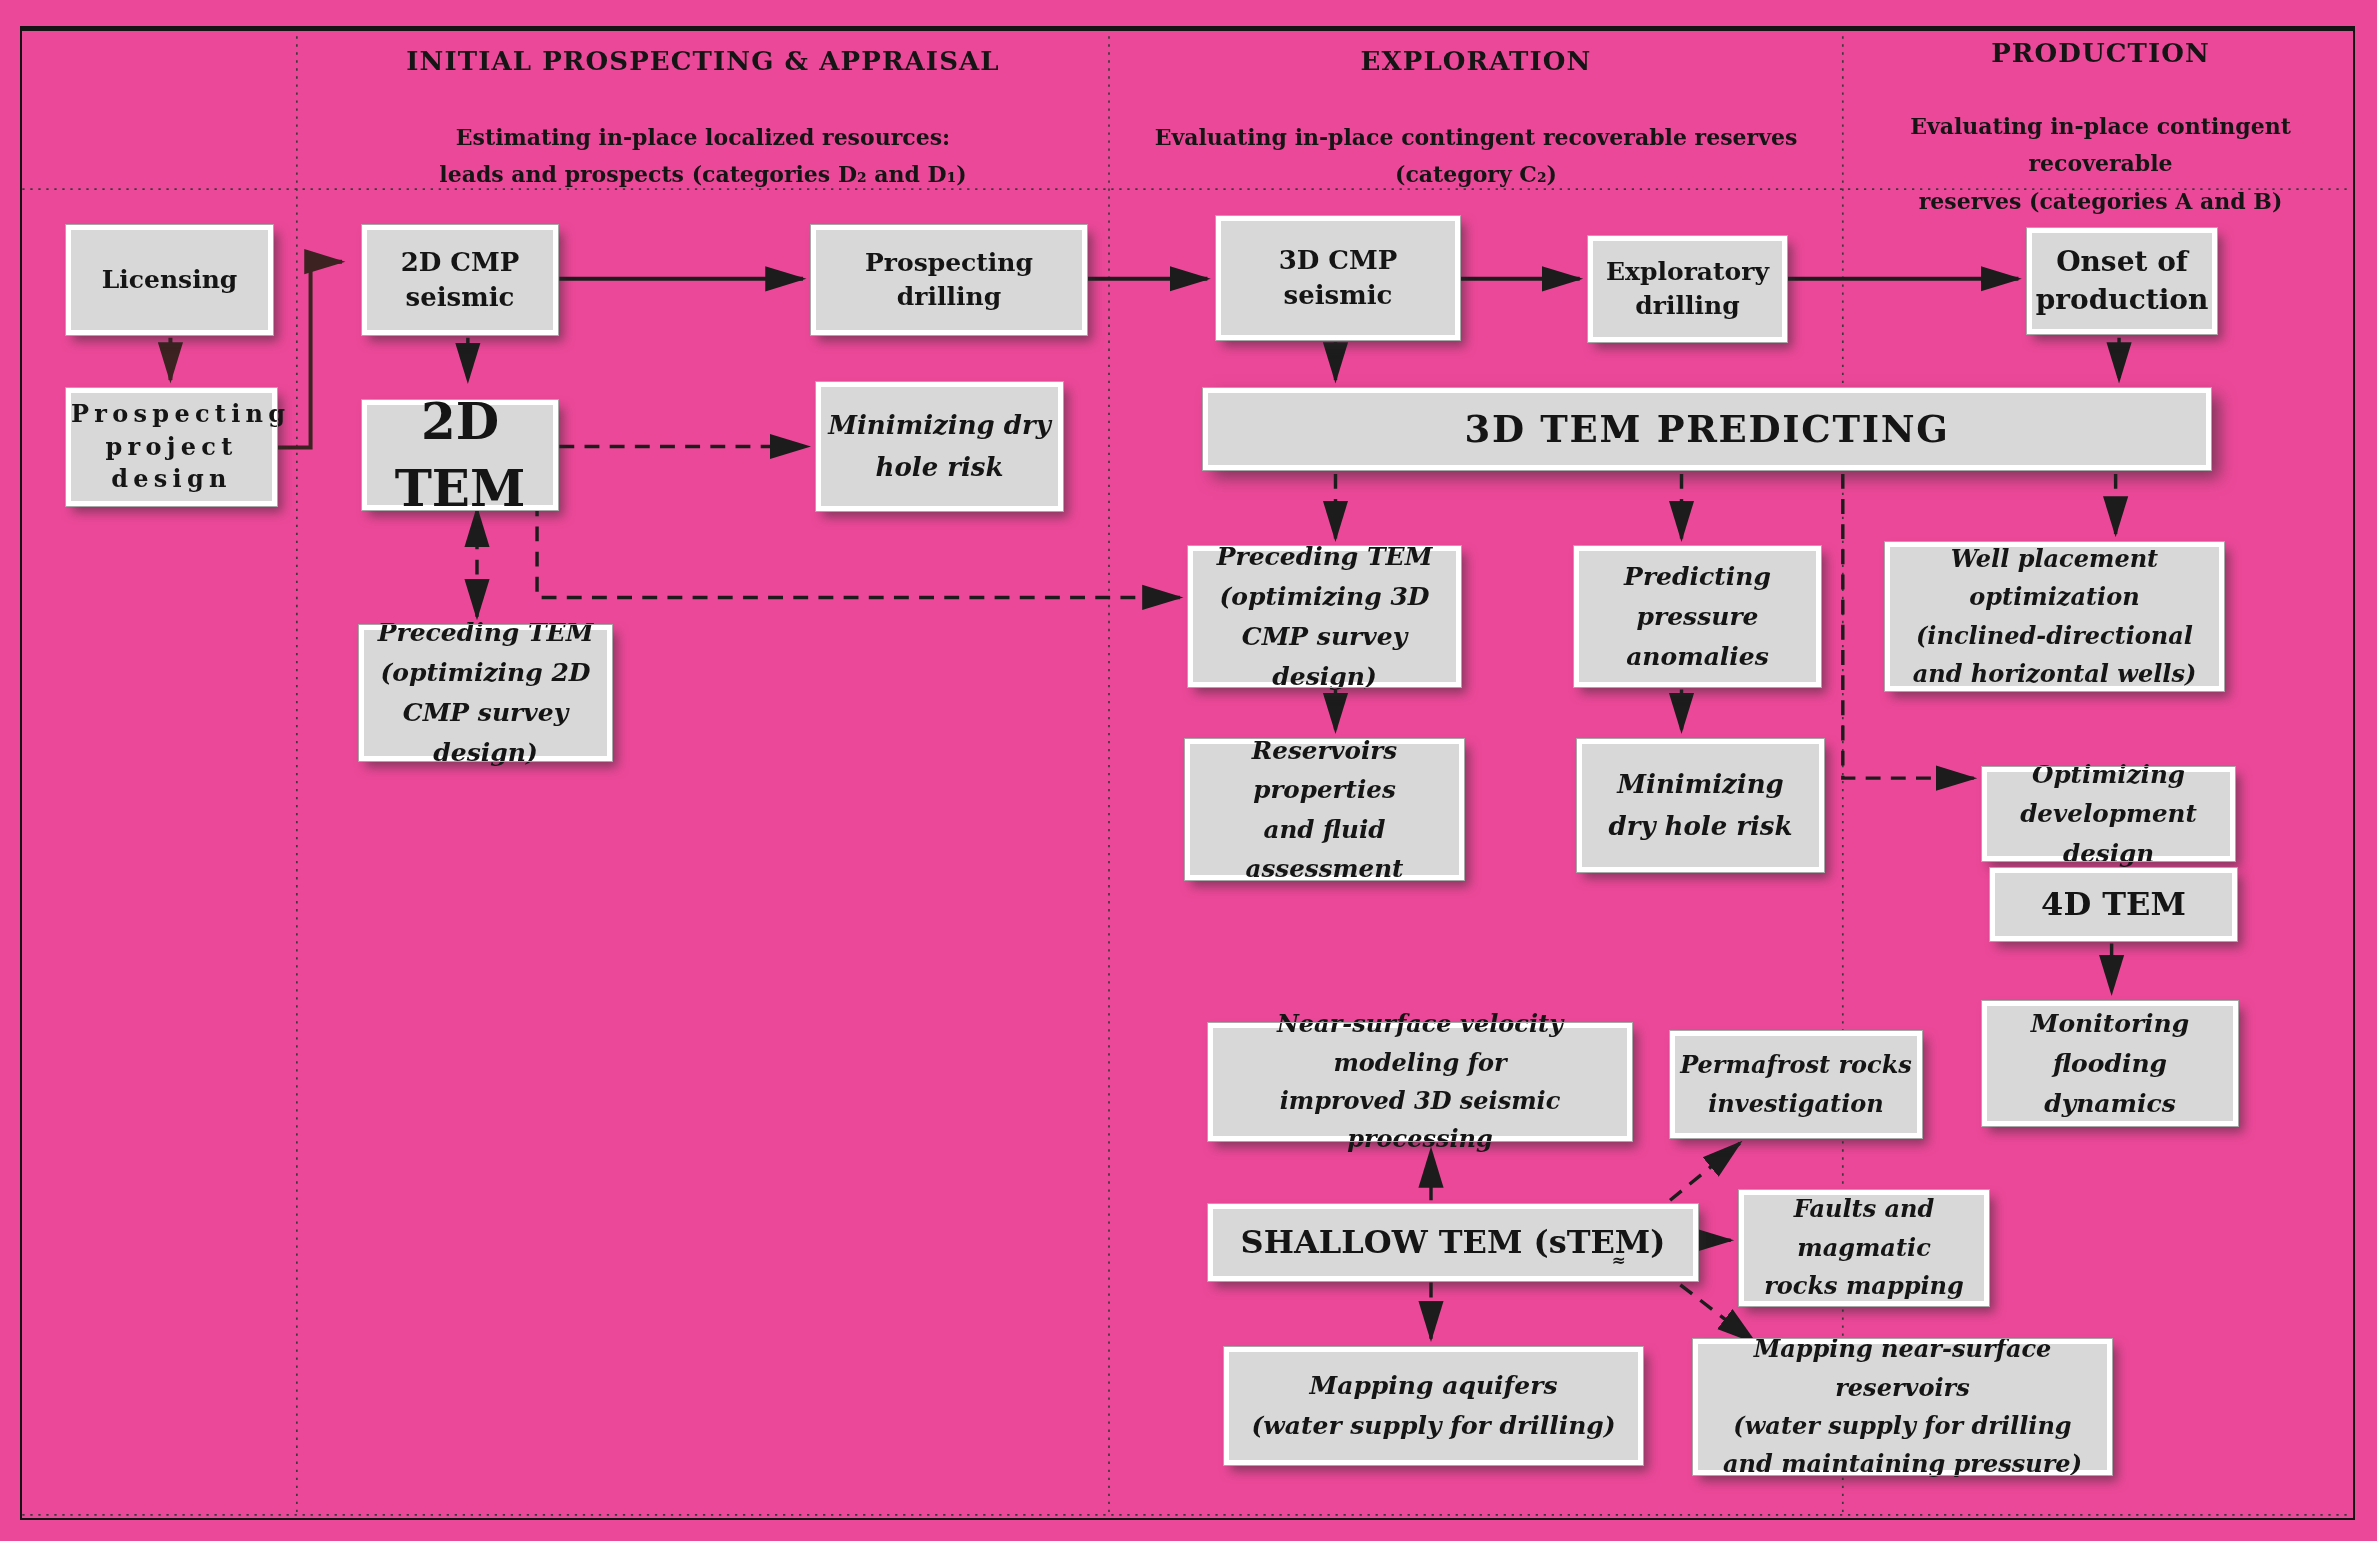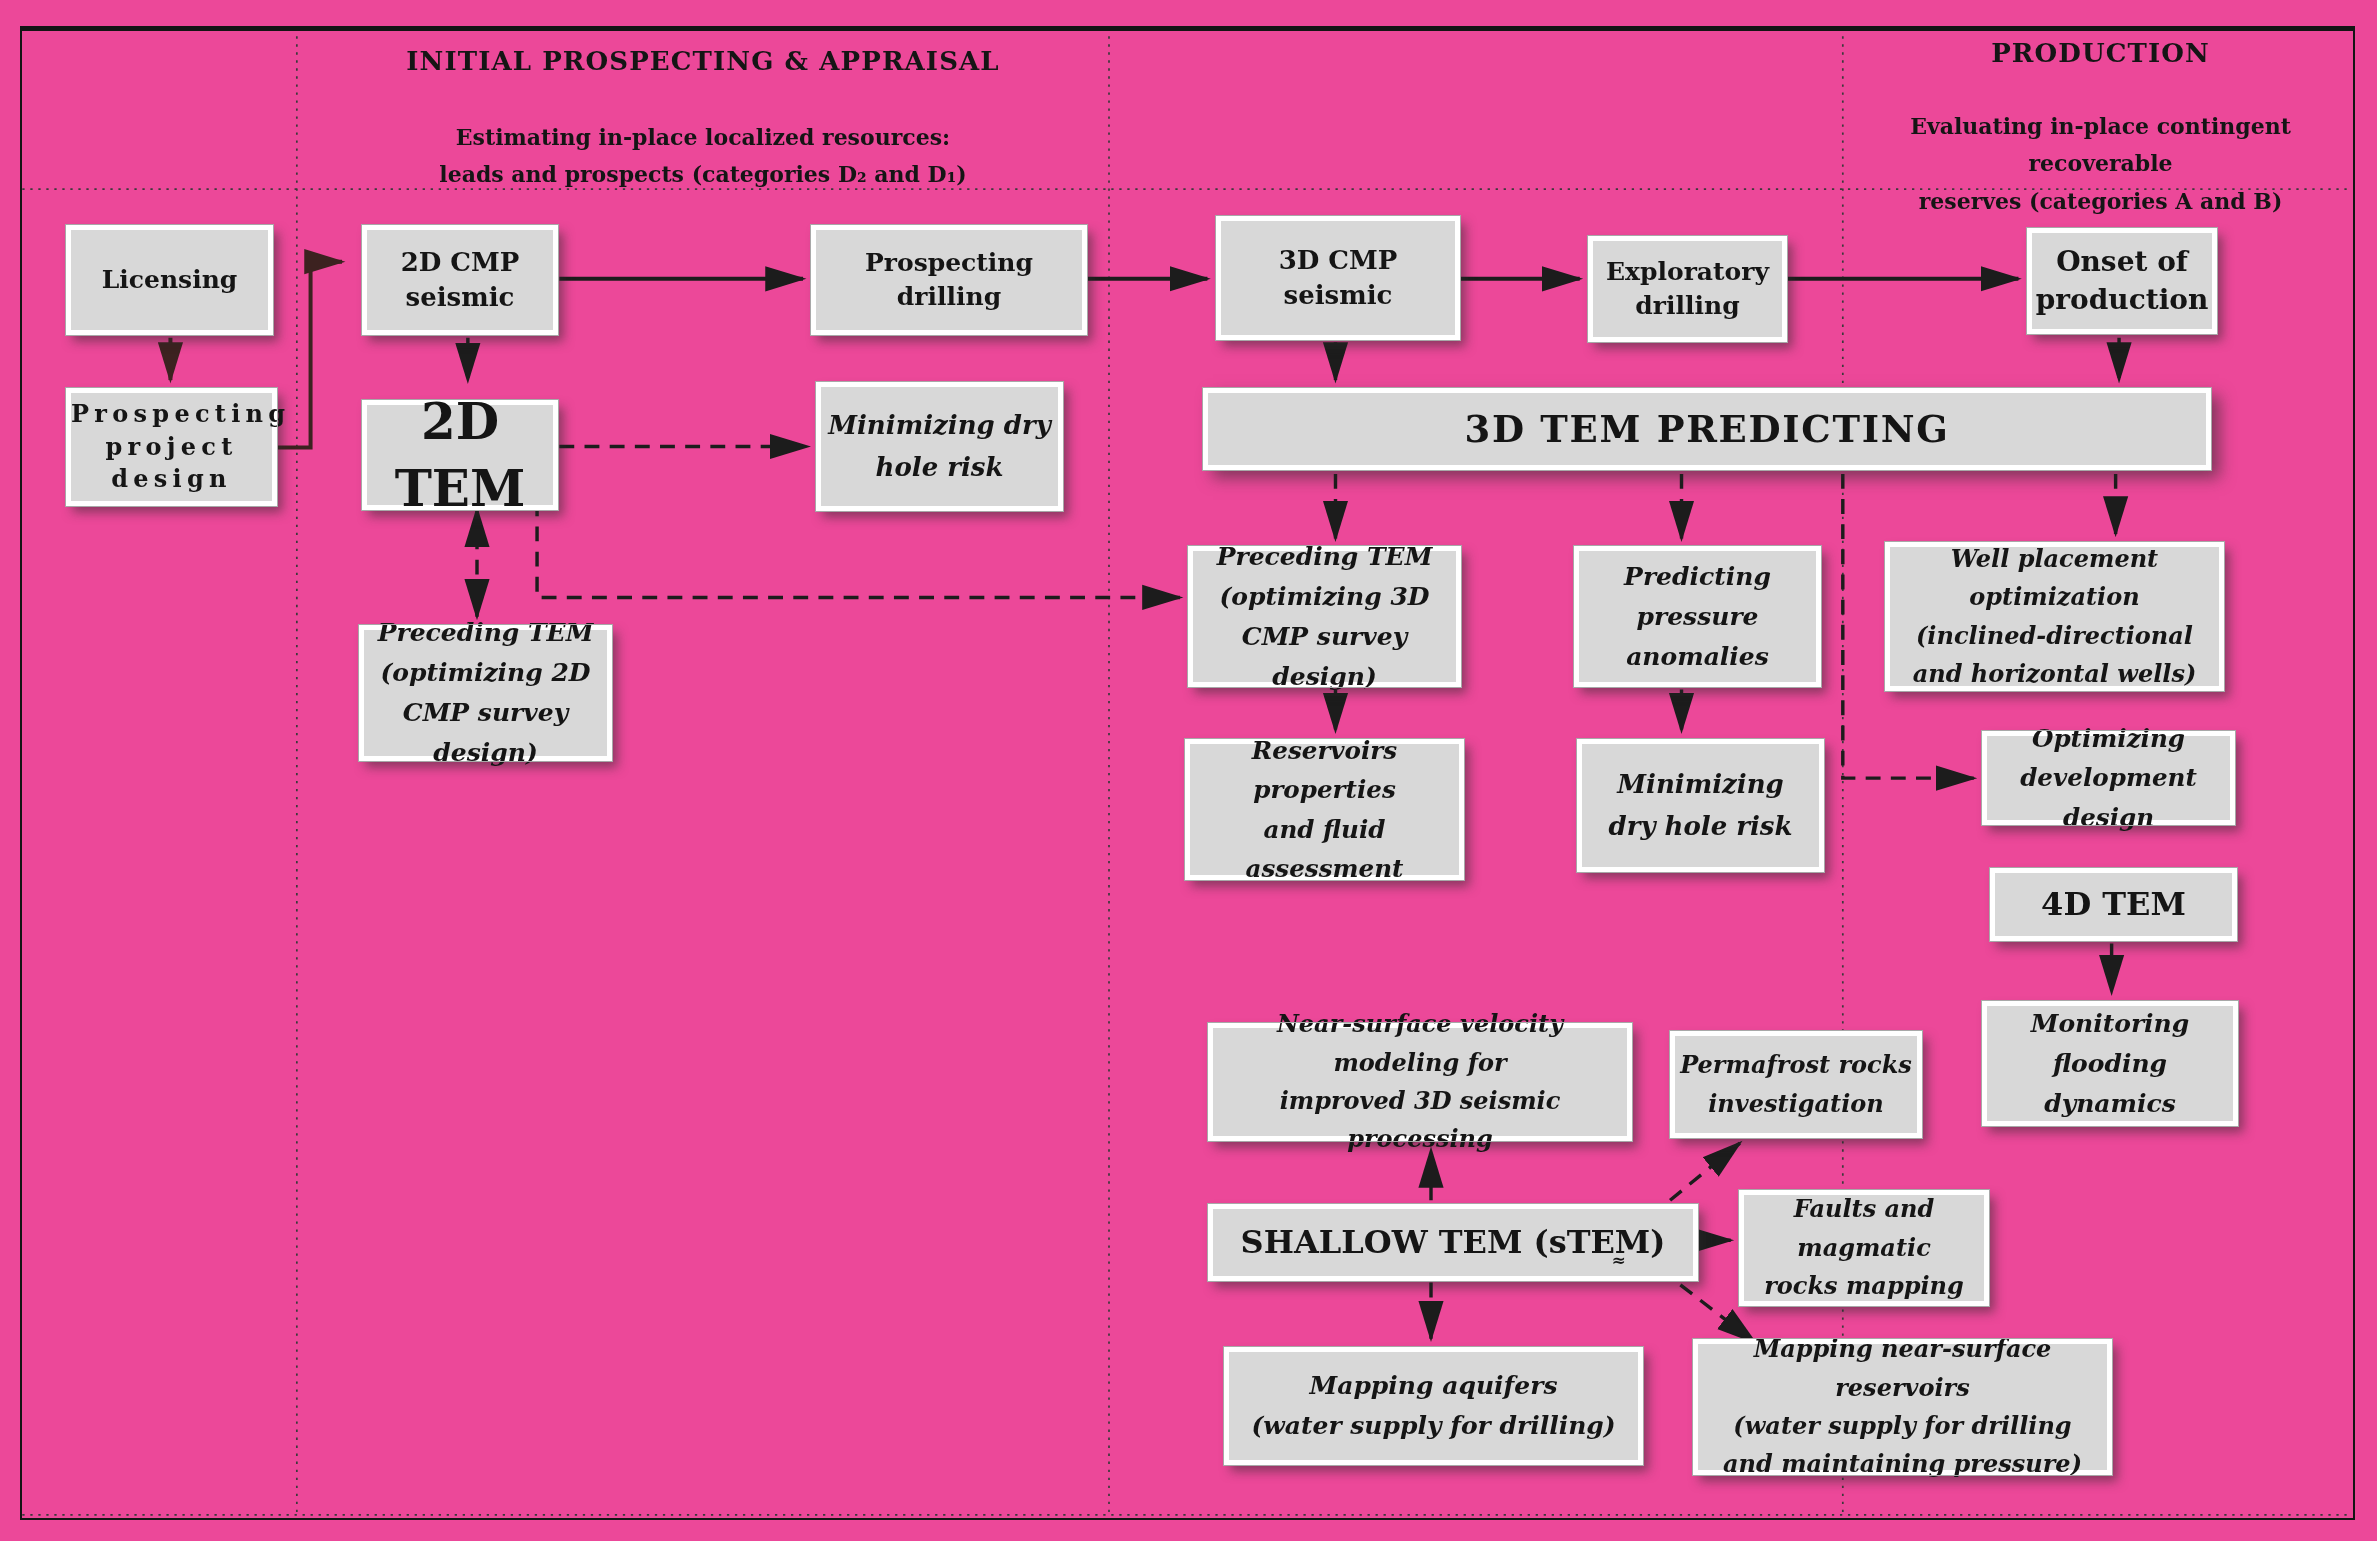--- a/index.html
+++ b/index.html
@@ -121,20 +121,25 @@
       </g>
   </svg>
 
   <div class="frame"></div>
 
   <div class="hdr hdr-c2">
     <div class="title">INITIAL PROSPECTING &amp; APPRAISAL</div>
     <div class="subs">Estimating in-place localized resources:
 leads and prospects (categories  D₂ and D₁)</div>
   </div>
+  <div class="hdr hdr-c3">
+    <div class="title">EXPLORATION</div>
+    <div class="subs">Evaluating in-place contingent recoverable reserves
+(category C₂)</div>
+  </div>
   <div class="hdr hdr-c4">
     <div class="title">PRODUCTION</div>
     <div class="subs">Evaluating in-place contingent recoverable
 reserves (categories A and B)</div>
   </div>
 
   <div id="box-layer">
       <div class="box method" style="left: 66px; top: 225px; width: 207px; height: 110px; font-size: 25px;">
         <span class="box-label">Licensing</span>
       </div>
@@ -216,21 +221,21 @@
       </div>
       <div class="box method" style="left: 2027px; top: 228px; width: 190px; height: 106px; font-size: 28px; justify-content: center;">
         <span class="box-label">Onset of
 production</span>
       </div>
       <div class="box outcome" style="left: 1885px; top: 542px; width: 339px; height: 149px; font-size: 24px;">
         <span class="box-label">Well placement optimization
 (inclined-directional
 and horizontal wells)</span>
       </div>
-      <div class="box outcome" style="left: 1982px; top: 731px; width: 253px; height: 94px; font-size: 24.6px;">
+      <div class="box outcome" style="left: 1982px; top: 767px; width: 253px; height: 94px; font-size: 24.6px;">
         <span class="box-label">Optimizing
 development design</span>
       </div>
       <div class="box method" style="left: 1990px; top: 868px; width: 247px; height: 73px; font-size: 32px;">
         <span class="box-label">4D TEM</span>
       </div>
       <div class="box outcome" style="left: 1982px; top: 1001px; width: 256px; height: 125px; font-size: 25px;">
         <span class="box-label">Monitoring flooding
 dynamics</span>
       </div>

